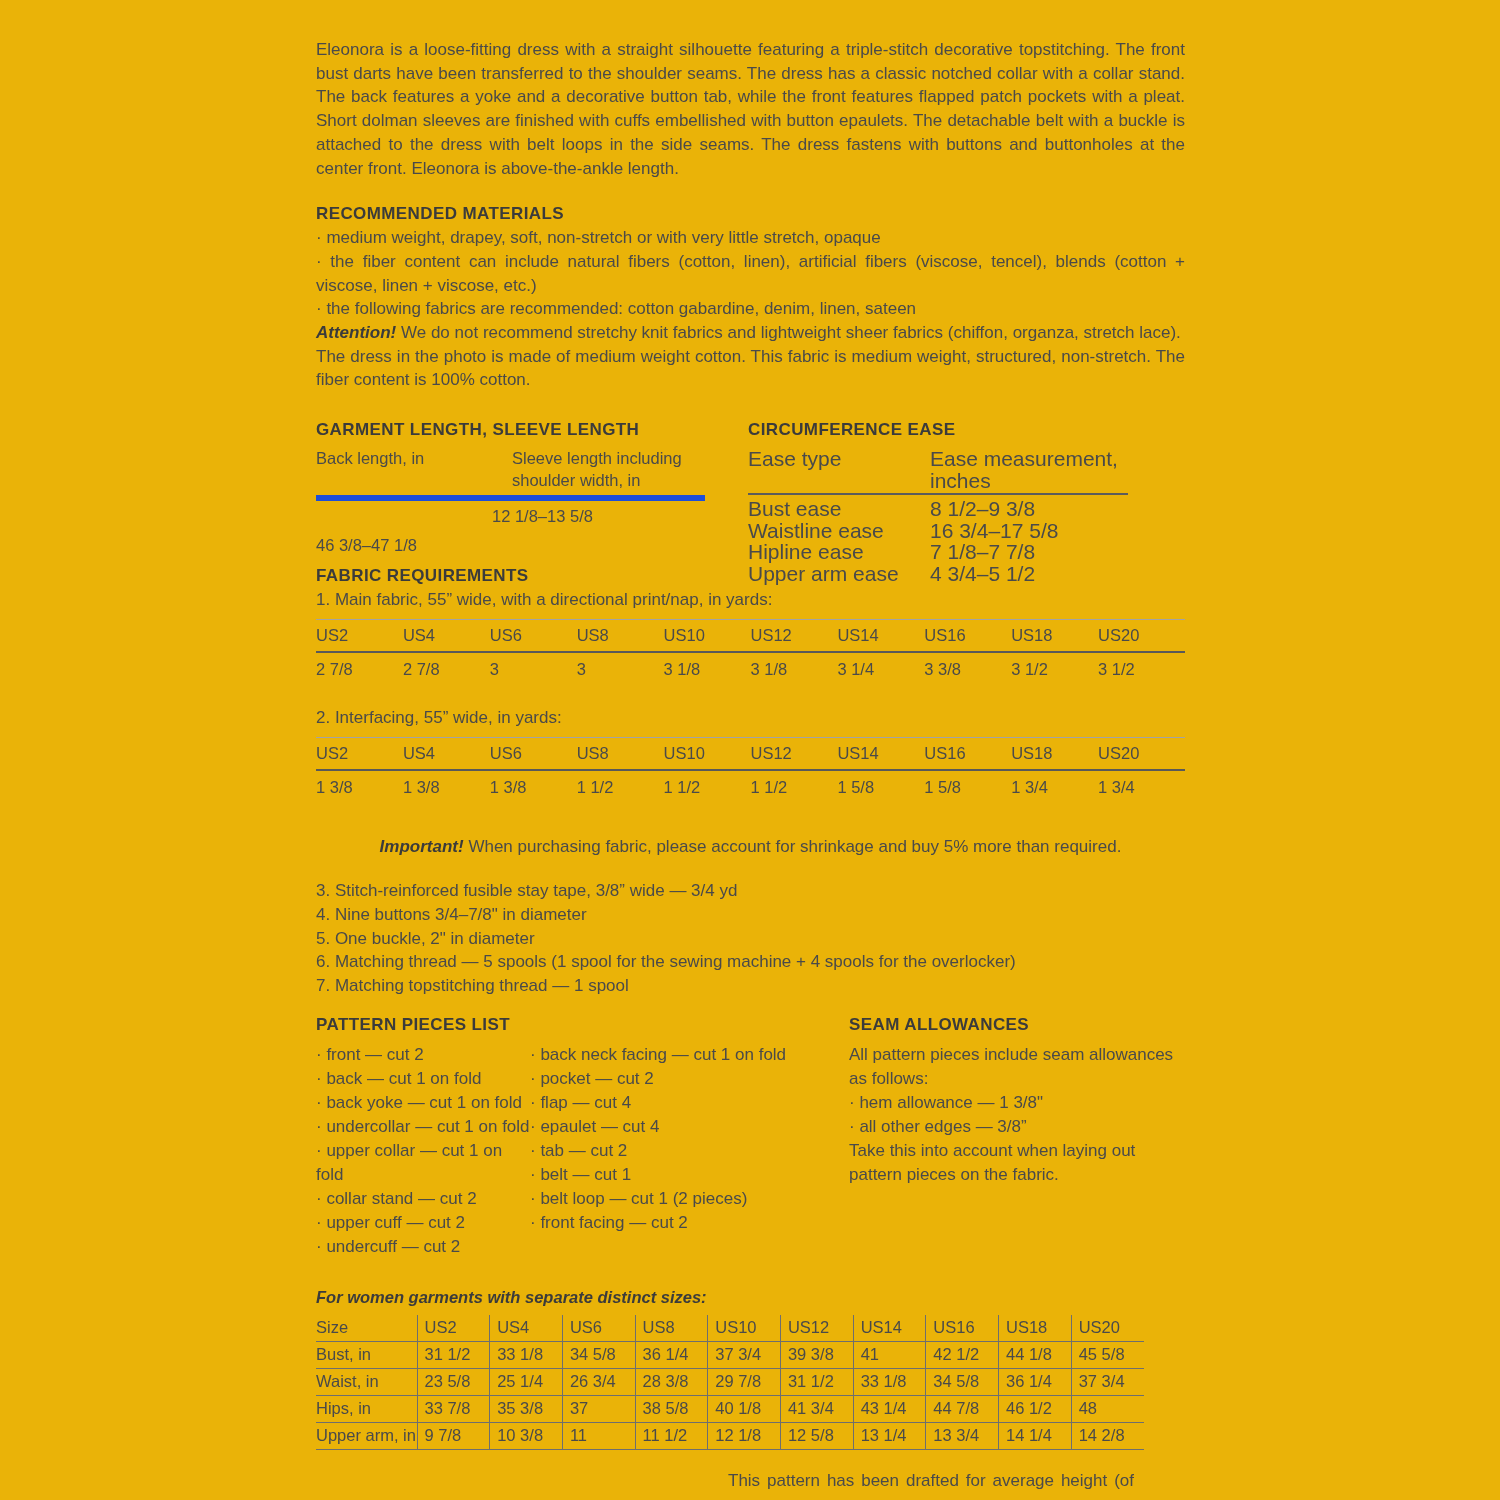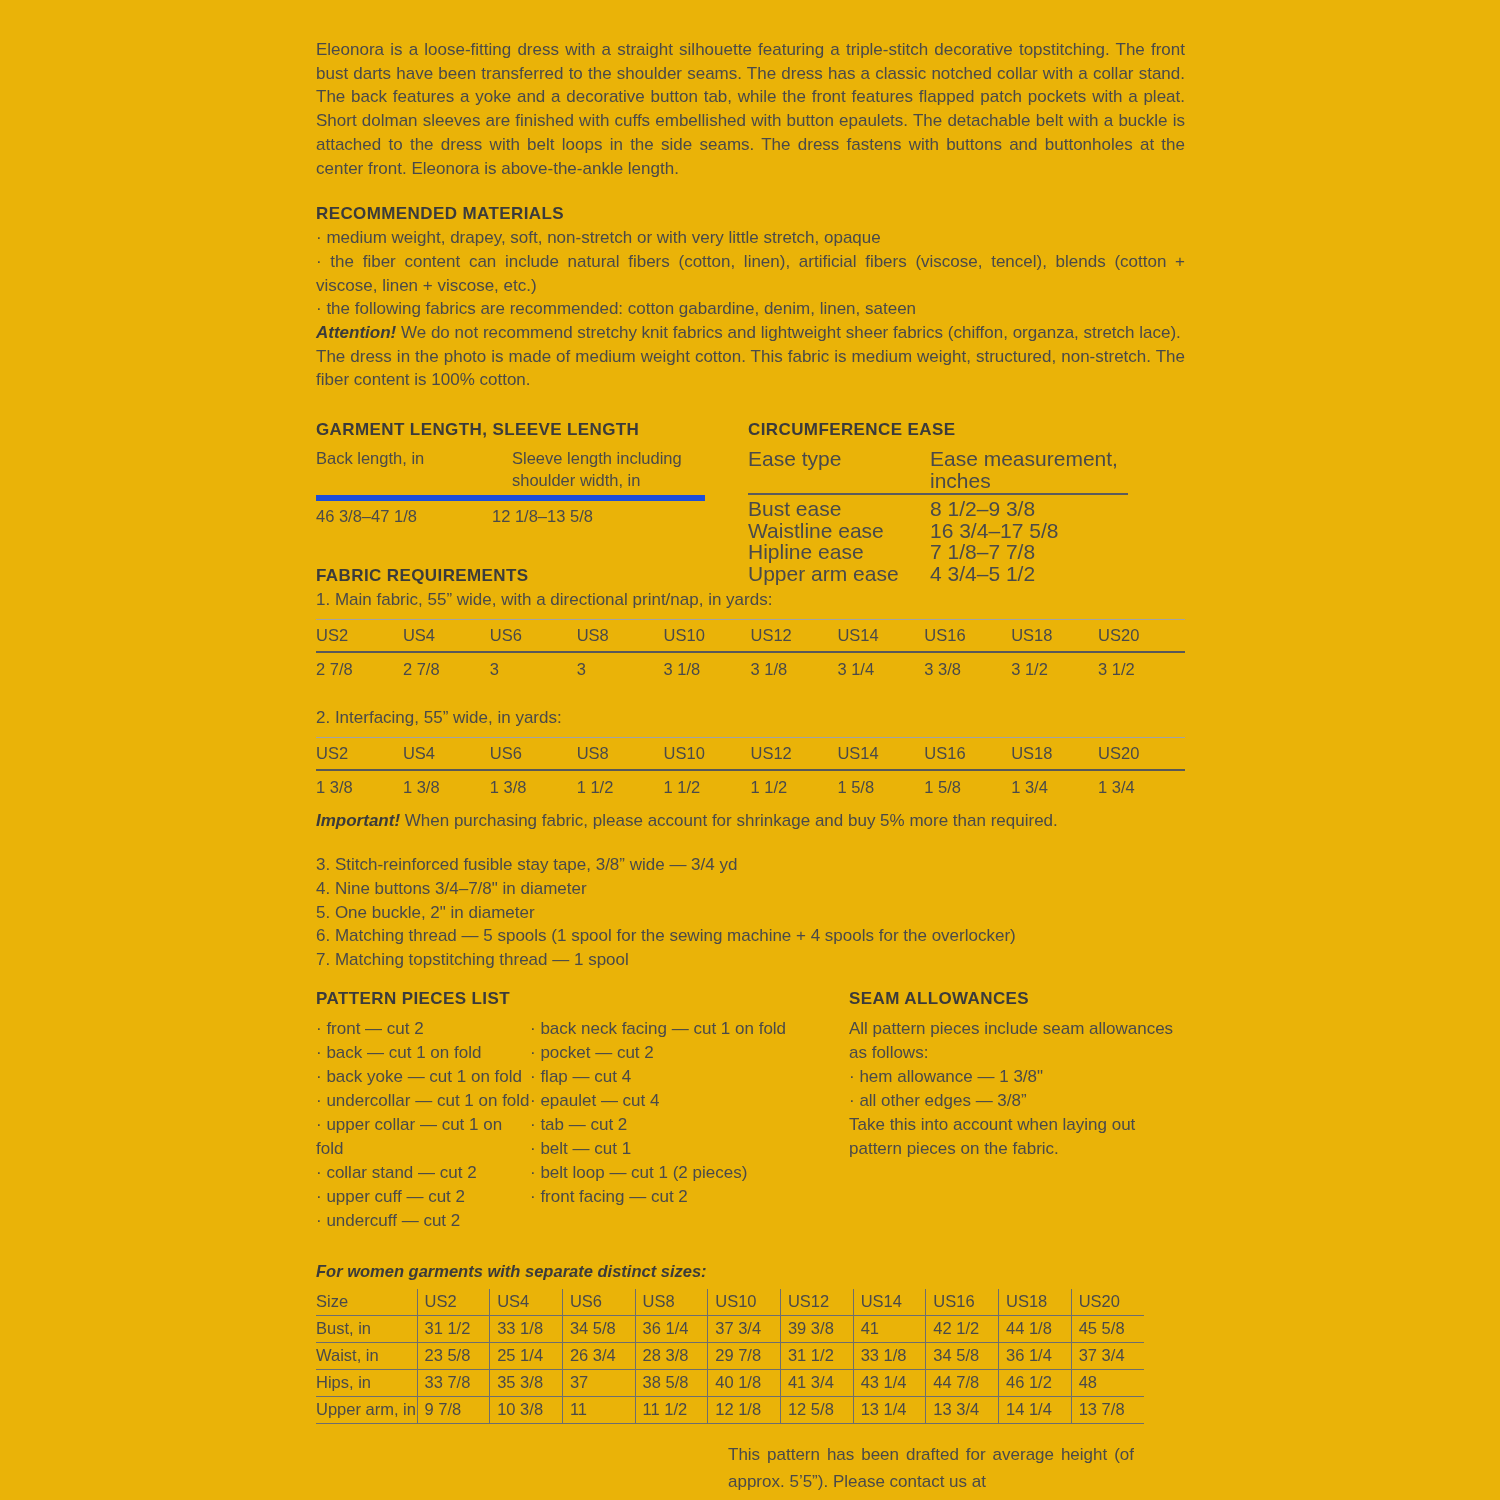--- a/index.html
+++ b/index.html
@@ -23,21 +23,21 @@
   .materials p{margin:0;}
   
   .tworow{display:flex;margin-top:26px;height:146px;}
   .leftcol{width:389px;flex:0 0 389px;}
   .rightcol{margin-left:43px;width:437px;flex:0 0 437px;}
   .glen-table{width:389px;margin-top:6px;font-size:16.5px;line-height:21.5px;}
   .glen-head{display:flex;border-bottom:6px solid #1d4ed8;padding-bottom:4px;gap:20px;}
   .glen-head .c1{width:176px;flex:0 0 176px;}
   .glen-head .c2{width:213px;}
   .glen-vals{display:flex;padding-top:5px;}
-  .glen-vals .c1{width:176px;flex:0 0 176px;}
+  .glen-vals .c1{width:176px;flex:0 0 176px;margin-top:29px;}
   .circ-table{width:380px;margin-top:6px;font-size:21px;line-height:21.5px;}
   .circ-row{display:flex;}
   .circ-row .c1{width:182px;flex:0 0 182px;}
   .circ-head{border-bottom:2px solid #5c5c5c;padding-bottom:2px;}
   .circ-body{padding-top:3px;}
   
   .fab-label{margin-top:1px;}
   .fab-table{width:869px;margin-top:7px;font-size:16.5px;}
   .fab-head{display:grid;grid-template-columns:repeat(10,1fr);
     border-top:1px solid #a3a3a3;border-bottom:2px solid #595959;
@@ -180,21 +180,21 @@
         <span>1 1/2</span>
         <span>1 1/2</span>
         <span>1 1/2</span>
         <span>1 5/8</span>
         <span>1 5/8</span>
         <span>1 3/4</span>
         <span>1 3/4</span>
       </div>
     </div>
 
-    <p style="margin:12px 0 0 0;"><span class="bi">Important!</span><span> When purchasing fabric, please account for shrinkage and buy 5% more than required.</span></p>
+    <p style="margin:38px 0 0 0;text-align:center;"><span class="bi">Important!</span><span> When purchasing fabric, please account for shrinkage and buy 5% more than required.</span></p>
 
     <div class="notions" style="margin-top:21px;">
       <p>3. Stitch-reinforced fusible stay tape, 3/8” wide — 3/4 yd</p>
       <p>4. Nine buttons 3/4–7/8" in diameter</p>
       <p>5. One buckle, 2" in diameter</p>
       <p>6. Matching thread — 5 spools (1 spool for the sewing machine + 4 spools for the overlocker)</p>
       <p>7. Matching topstitching thread — 1 spool</p>
     </div>
 
     <div class="tworow2">
@@ -306,21 +306,21 @@
           <td>Upper arm, in</td>
           <td>9 7/8</td>
           <td>10 3/8</td>
           <td>11</td>
           <td>11 1/2</td>
           <td>12 1/8</td>
           <td>12 5/8</td>
           <td>13 1/4</td>
           <td>13 3/4</td>
           <td>14 1/4</td>
-          <td>13 7/8</td>
+          <td>14 2/8</td>
         </tr>
       </tbody>
     </table>
 
     <p class="footer-note"><span>This pattern has been drafted for average height (of approx. 5’5”). Please contact us at </span></p>
 
   </div>
 </div>
 
 </body></html>

